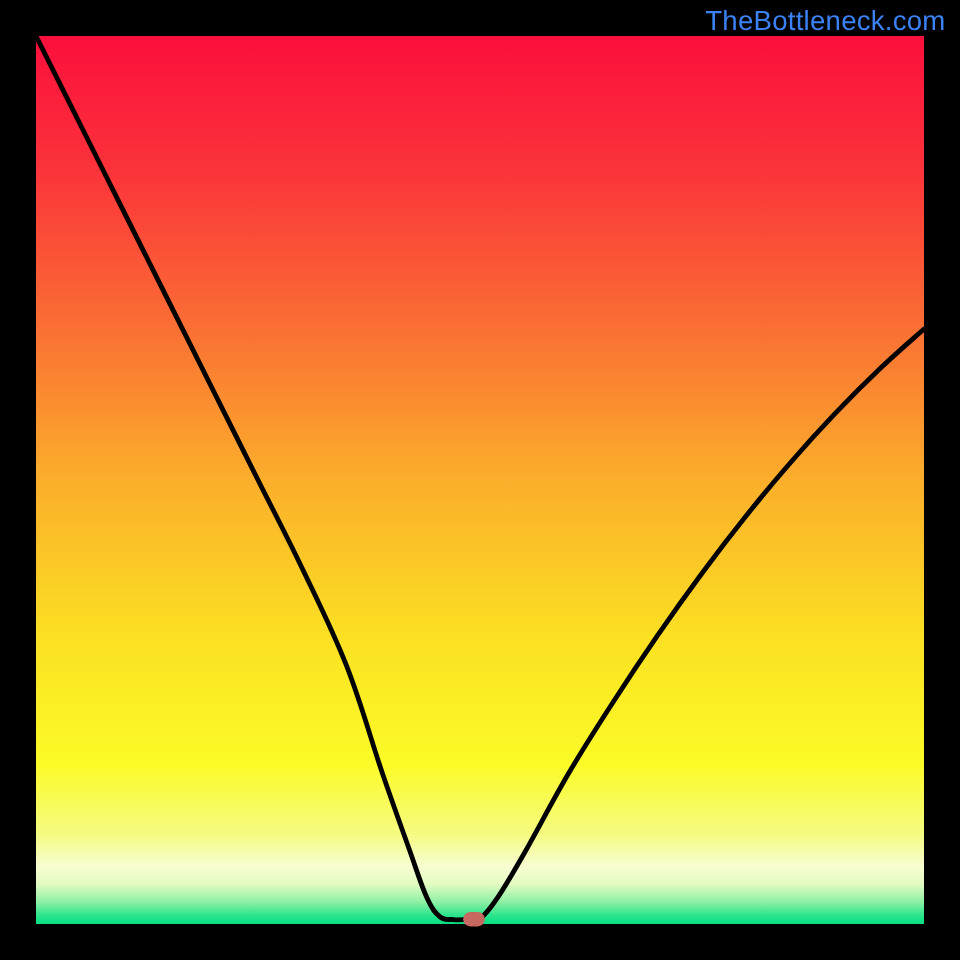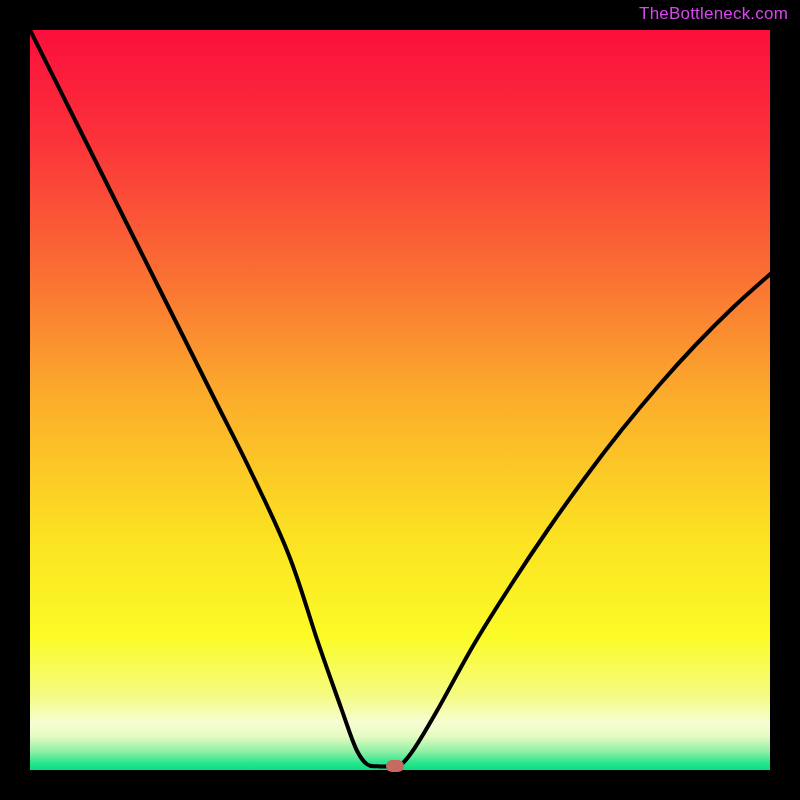--- a/index.html
+++ b/index.html
@@ -14,22 +14,22 @@
   .frame {
     position: absolute;
     left: 0; top: 0;
     width: 800px; height: 800px;
     background: #000;
   }
   .watermark {
     position: absolute;
     top: 4px;
     right: 12px;
-    color: #d946ef;
-    font-size: 17px;
+    color: #3b82f6;
+    font-size: 23px;
     font-weight: 500;
     letter-spacing: 0.2px;
   }
   .plot {
     position: absolute;
     left: 30px;
     top: 30px;
     width: 740px;
     height: 740px;
   }

